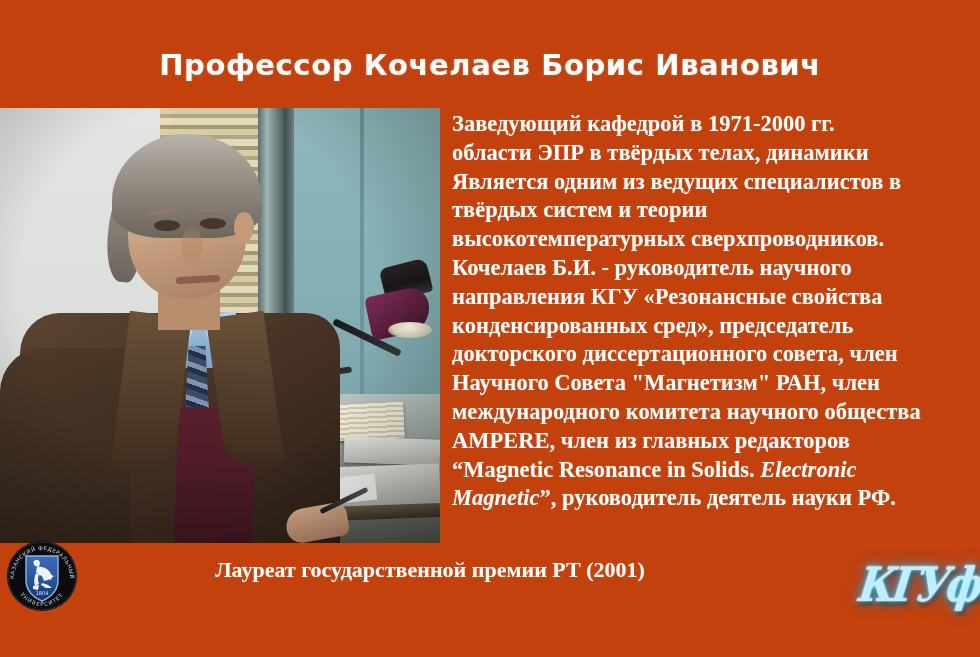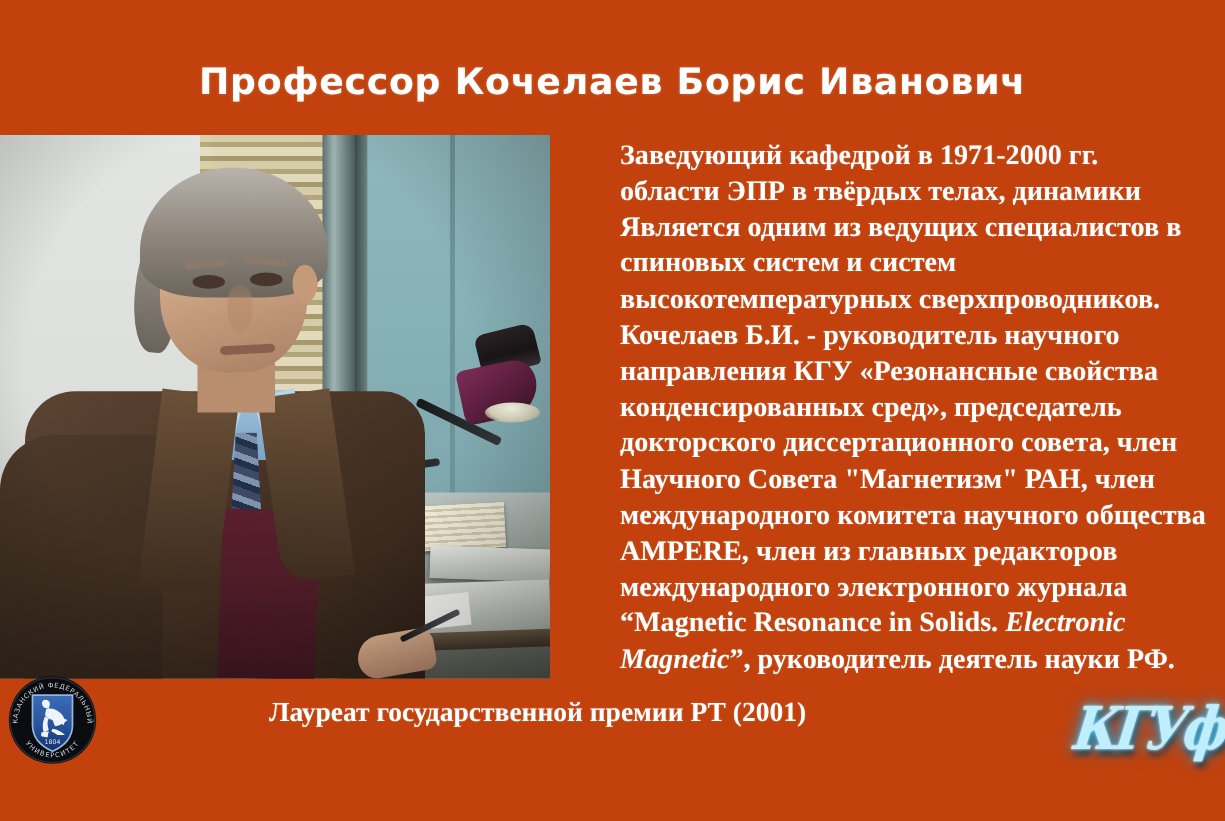--- a/index.html
+++ b/index.html
@@ -233,21 +233,21 @@
     position: absolute;
     left: 452px;
     top: 110px;
     width: 520px;
     color: #ffffff;
     font-weight: bold;
     font-size: 22.5px;
     line-height: 28.8px;
     text-shadow: 0 0 2px rgba(255,255,255,0.18);
   }
-  .bodytext .ln { white-space: nowrap; margin-left: 44px; }
+  .bodytext .ln { white-space: nowrap; }
   .it { font-style: italic; }
 
   
   .caption {
     position: absolute;
     left: 120px;
     top: 557px;
     width: 620px;
     text-align: center;
     color: #ffffff;
@@ -347,30 +347,29 @@
       <div class="hand"></div>
       <div class="pen"></div>
       <div class="photo-vig"></div>
     </div>
   </div>
 
   <div class="bodytext">
     <div class="ln">Заведующий кафедрой в 1971-2000 гг.</div>
     <div class="ln">области ЭПР в твёрдых телах, динамики</div>
     <div class="ln">Является одним из ведущих специалистов в</div>
-    <div class="ln">спиновых систем и систем</div>
+    <div class="ln">твёрдых систем и теории</div>
     <div class="ln">высокотемпературных сверхпроводников.</div>
     <div class="ln">Кочелаев Б.И. - руководитель научного</div>
     <div class="ln">направления КГУ «Резонансные свойства</div>
     <div class="ln">конденсированных сред», председатель</div>
     <div class="ln">докторского диссертационного совета, член</div>
     <div class="ln">Научного Совета "Магнетизм" РАН, член</div>
     <div class="ln">международного комитета научного общества</div>
     <div class="ln">AMPERE, член из главных редакторов</div>
-    <div class="ln">международного электронного журнала</div>
     <div class="ln"><span>“Magnetic Resonance in Solids. </span><span class="it">Electronic</span></div>
     <div class="ln"><span class="it">Magnetic</span><span>”, руководитель деятель науки РФ.</span></div>
   </div>
 
   <div class="caption">Лауреат государственной премии РТ (2001)</div>
 
   <div class="kfu">
     <svg viewBox="0 0 72 72" width="72" height="72">
       <defs>
         <path id="arcTop" d="M 8,38 A 28,28 0 0 1 64,38" fill="none"></path>

